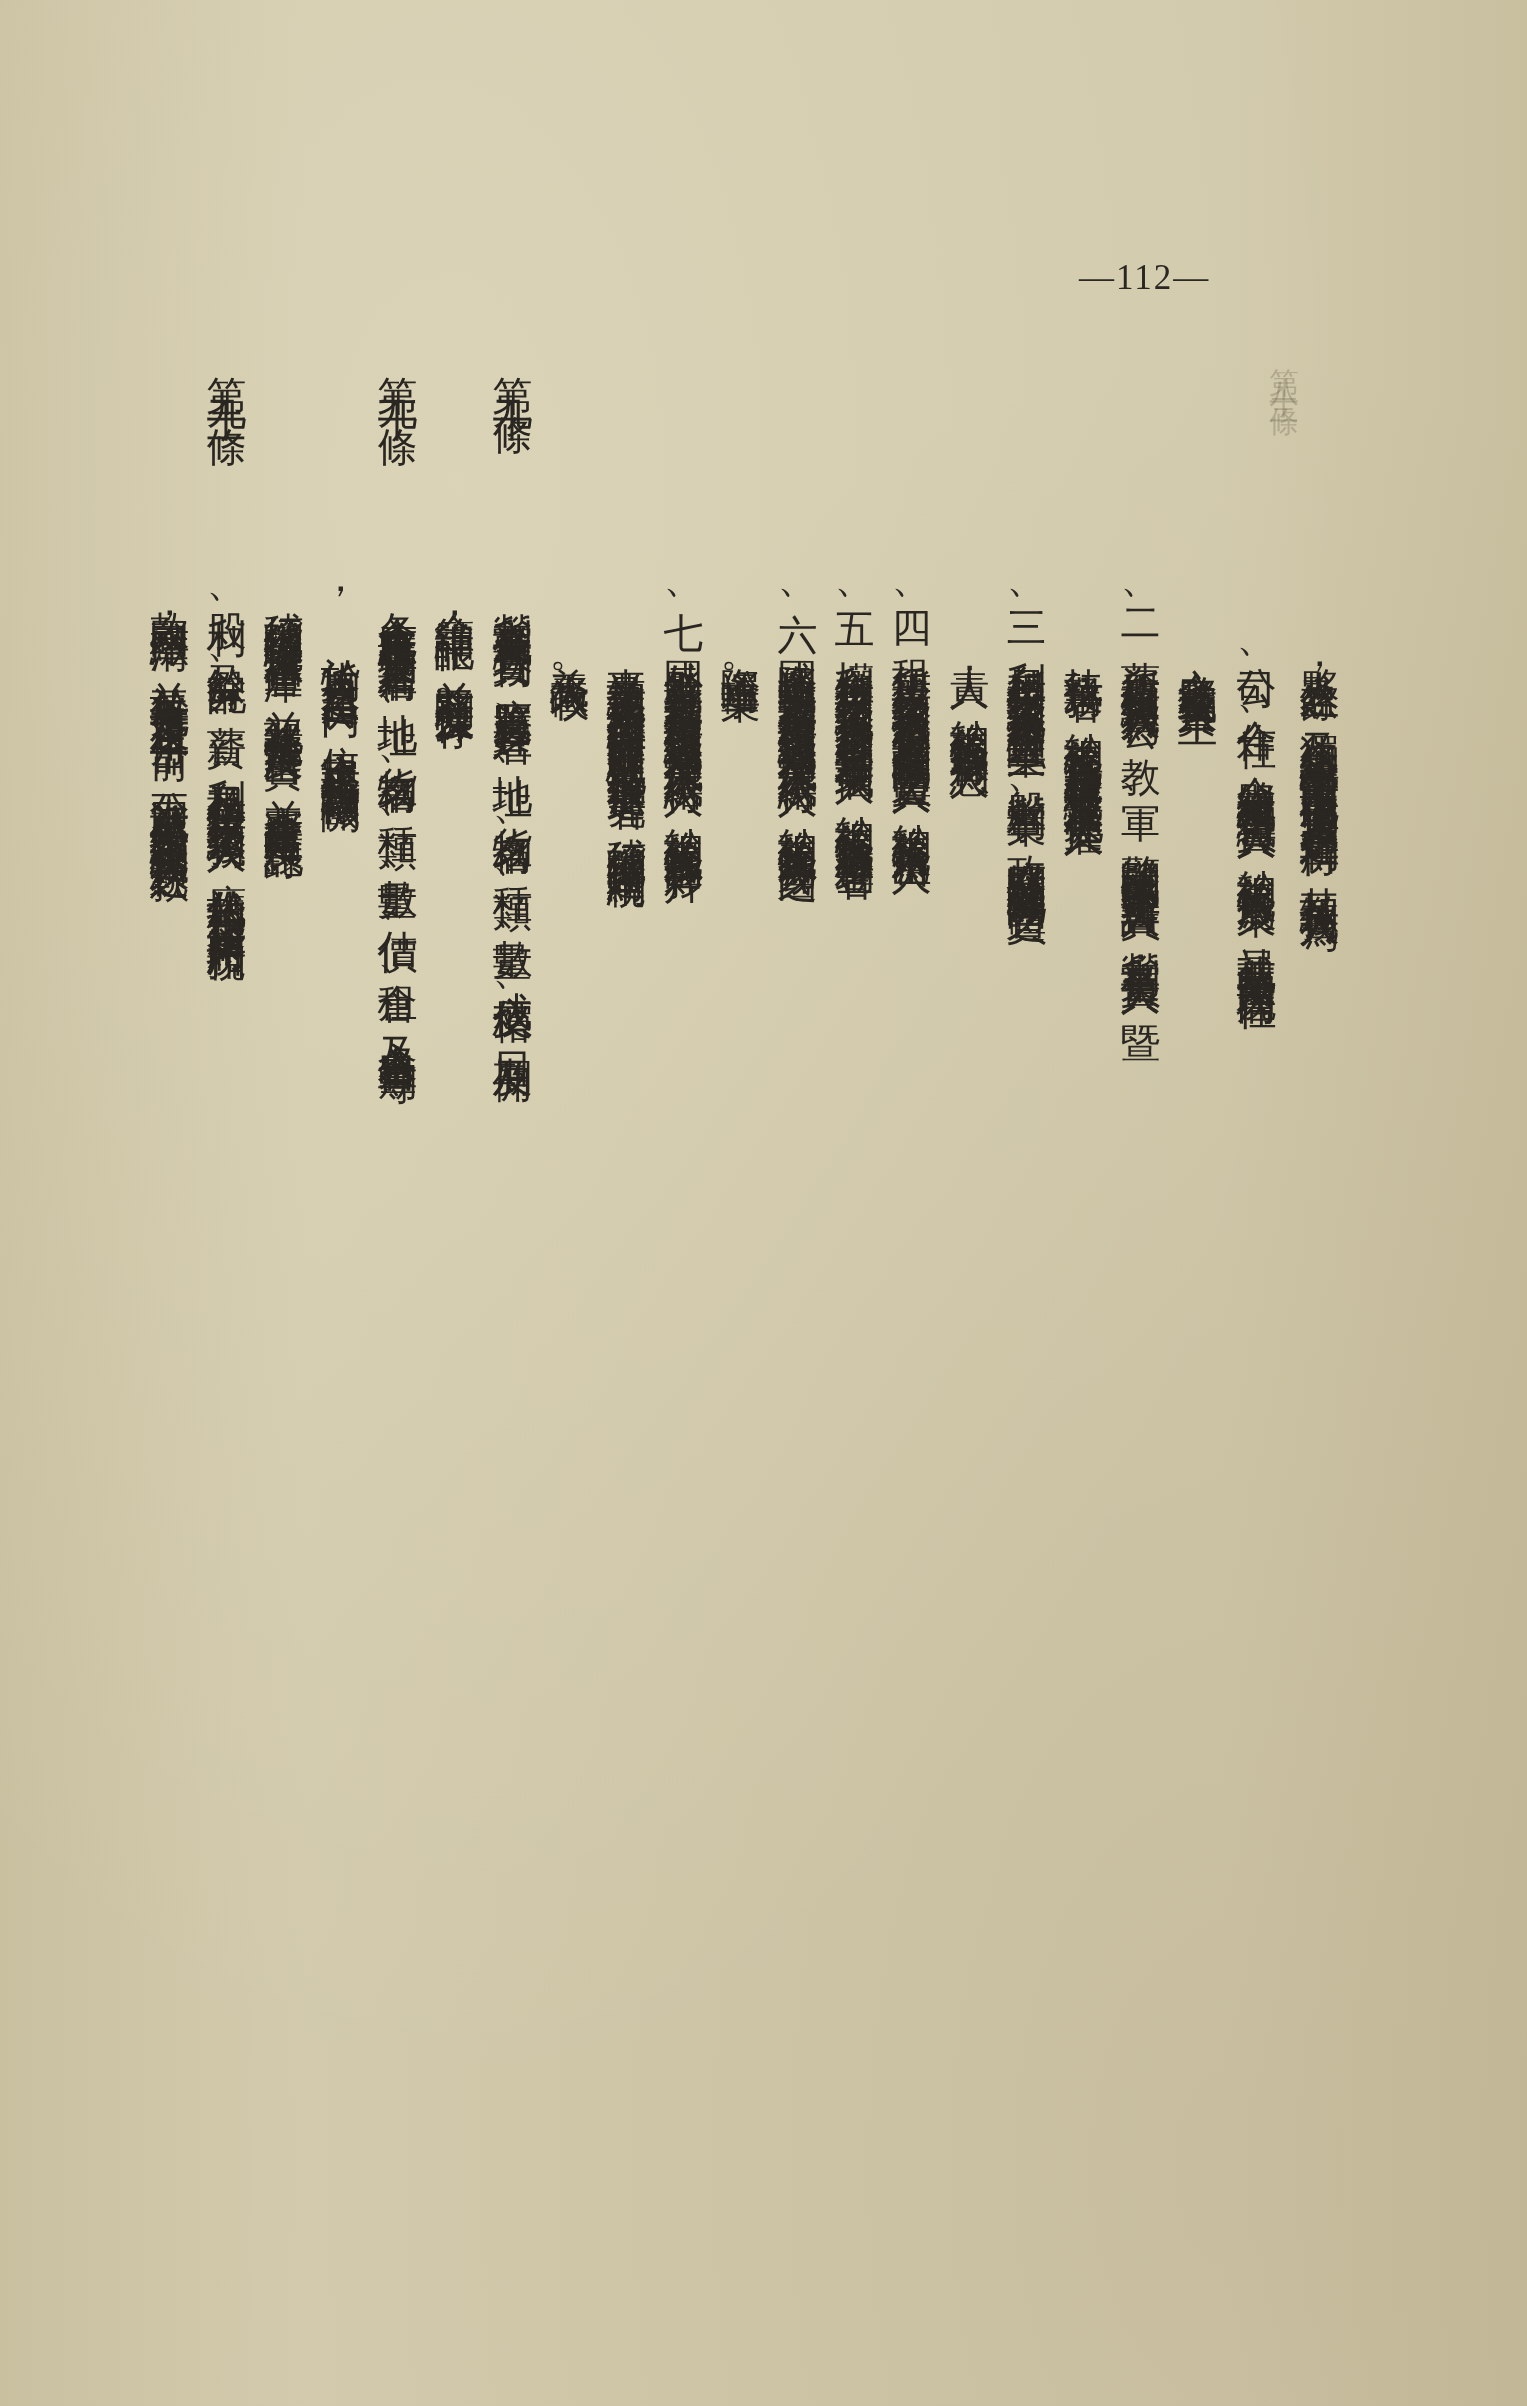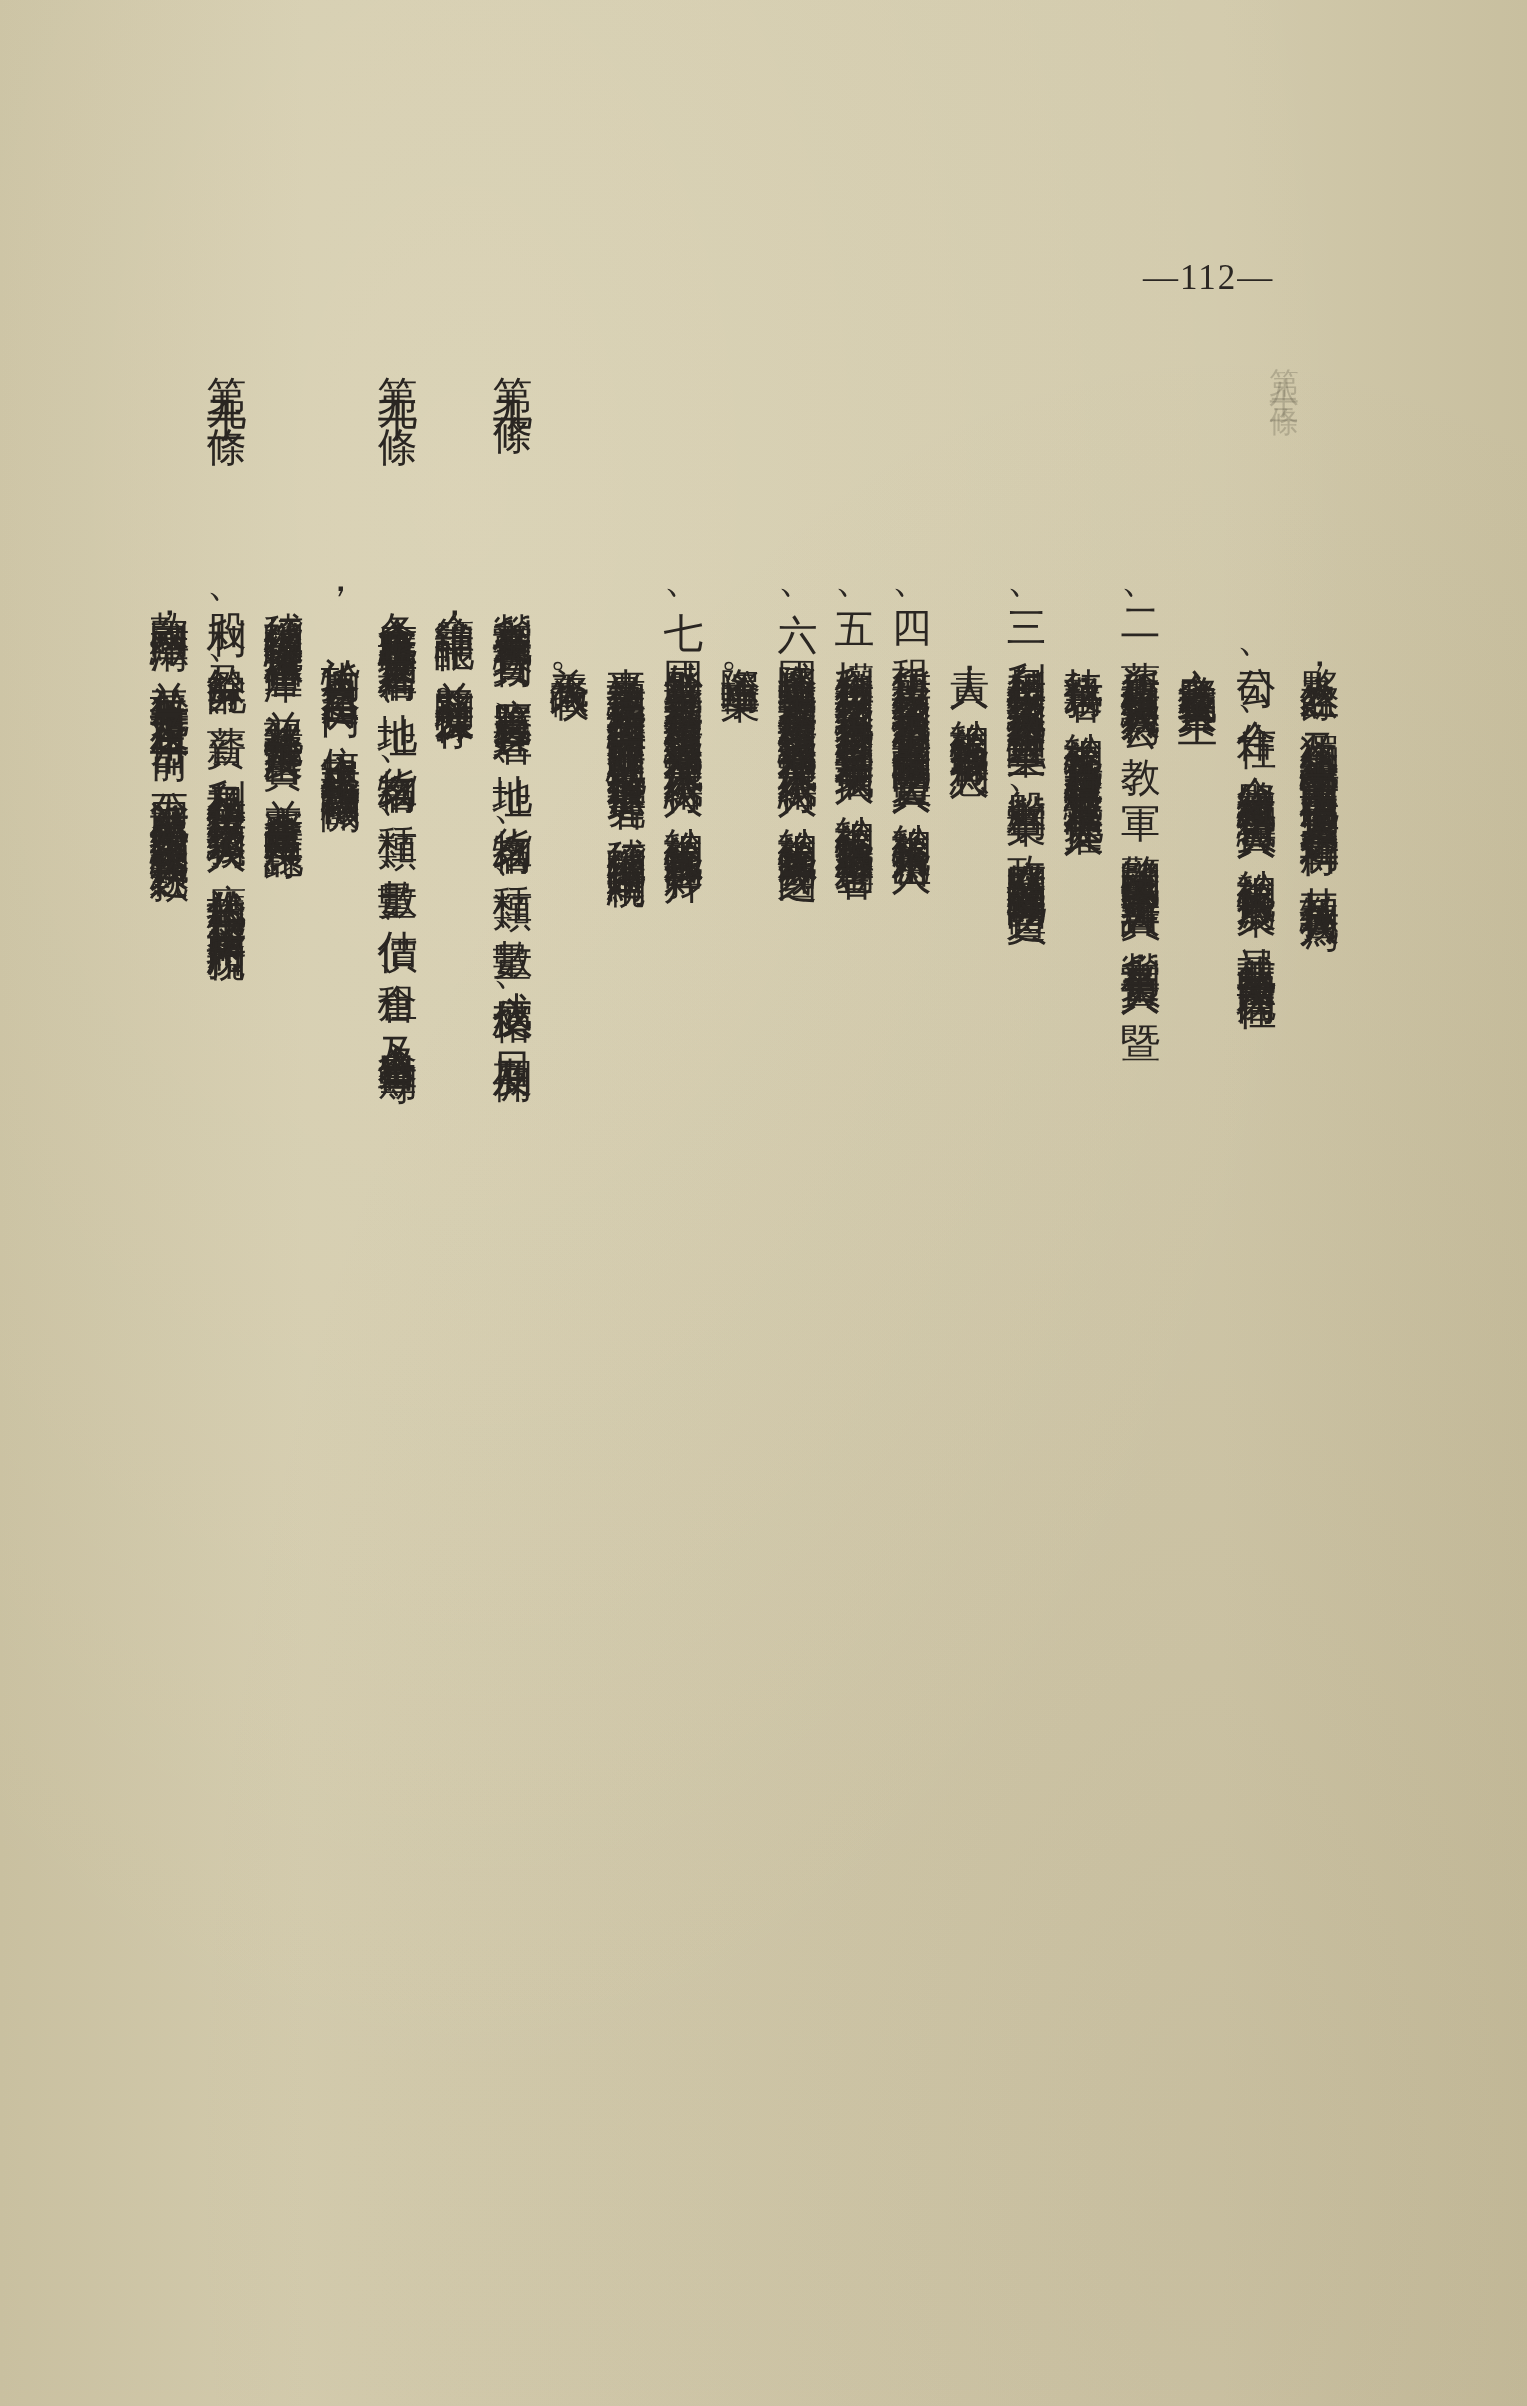--- a/index.html
+++ b/index.html
@@ -11,21 +11,21 @@
     position:relative;
   }
   .paper {
     position:absolute; left:0; top:0; width:1528px; height:2407px;
     background:
       radial-gradient(ellipse at 30% 20%, rgba(255,250,230,0.18), rgba(0,0,0,0) 60%),
       radial-gradient(ellipse at 80% 90%, rgba(120,100,60,0.12), rgba(0,0,0,0) 60%),
       linear-gradient(90deg, #c9c0a0 0%, #d3cbad 20%, #d2caac 80%, #c8bf9f 100%);
   }
   .page-number {
-    position:absolute; left:1143px; top:258px;
+    position:absolute; left:1079px; top:258px;
     font-size:35px; letter-spacing:2px; color:#2a2622;
     font-family:"Liberation Serif", serif;
   }
   .col {
     position:absolute; top:0;
     writing-mode:vertical-rl;
     font-size:40px; line-height:1;
     letter-spacing:4.1px;
     white-space:nowrap;
   }

